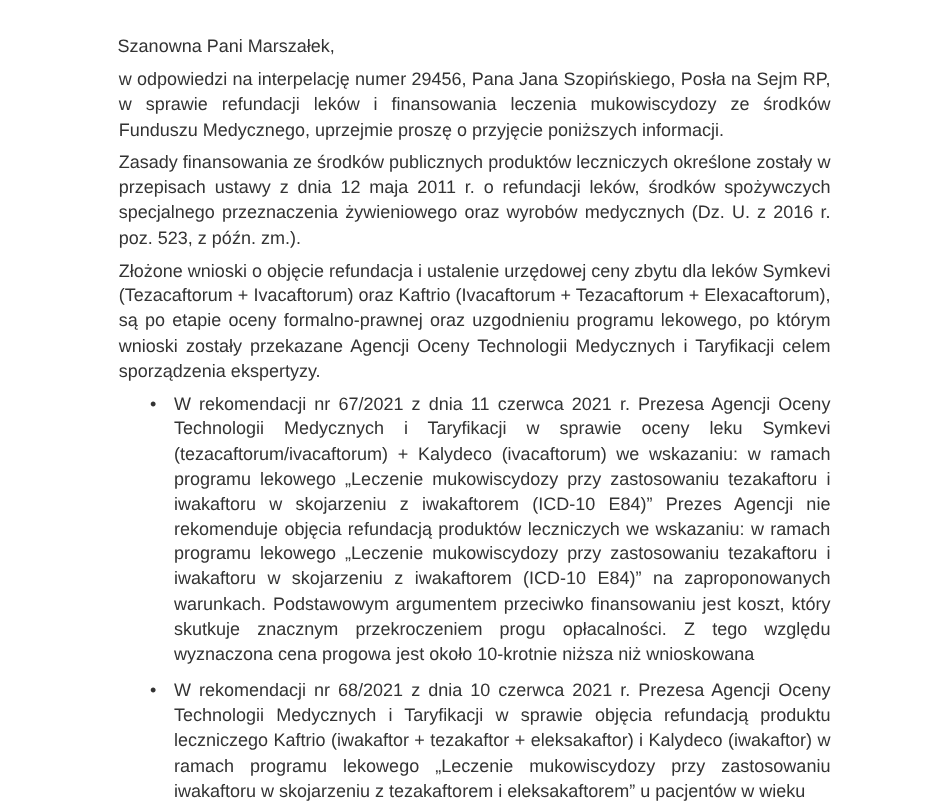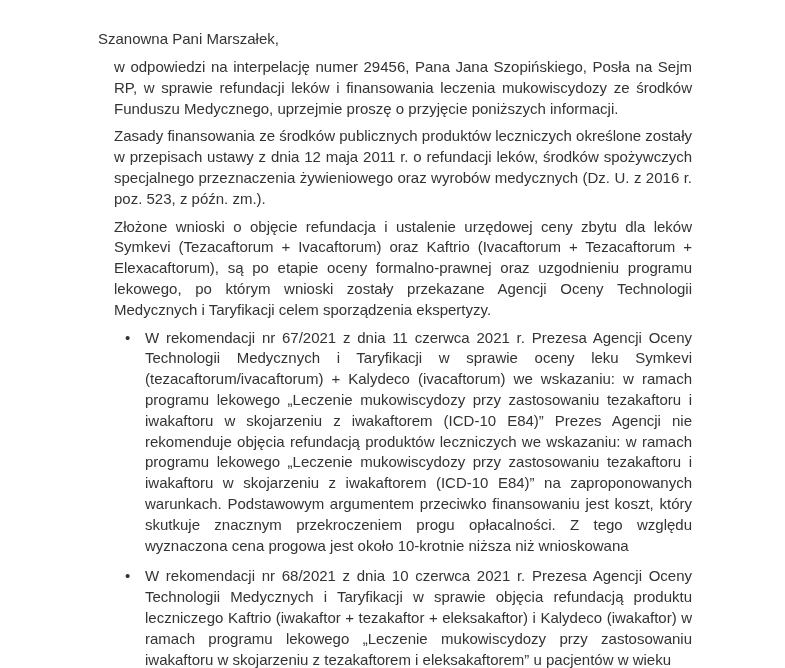--- a/index.html
+++ b/index.html
@@ -21,21 +21,21 @@
     height: 580px;
     padding: 28px 93px 0 98px;
   }
   .salutation {
     margin: 0 0 8px 0;
     font-size: 15px;
     line-height: 21px;
     text-align: left;
   }
   .para {
-    margin: 0 0 7px 16px;
+    margin: 0 0 7px 1px;
     font-size: 15px;
     line-height: 20.8px;
     text-align: justify;
   }
   .bullets {
     margin: 2px 0 0 0;
     padding: 0 0 0 47px;
     list-style: none;
   }
   .bullet-item {

